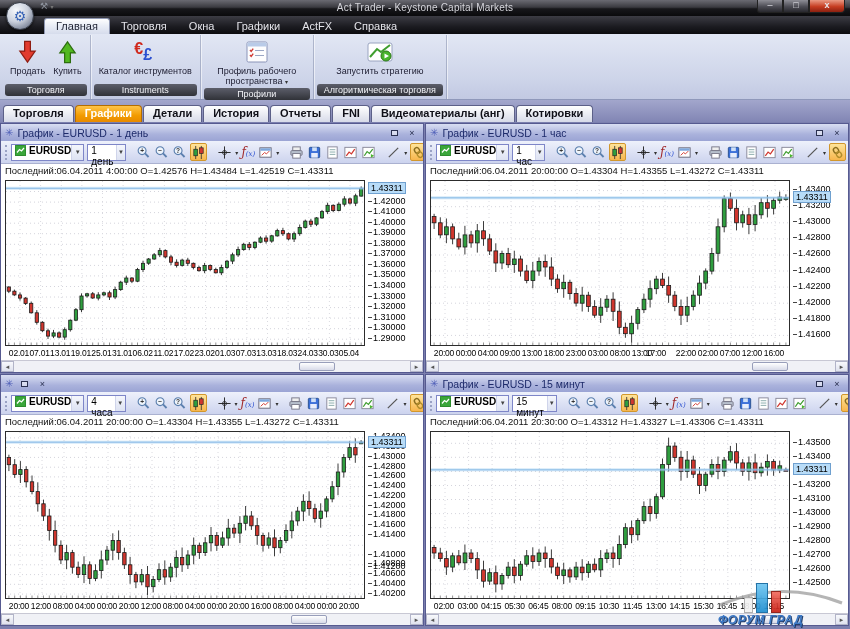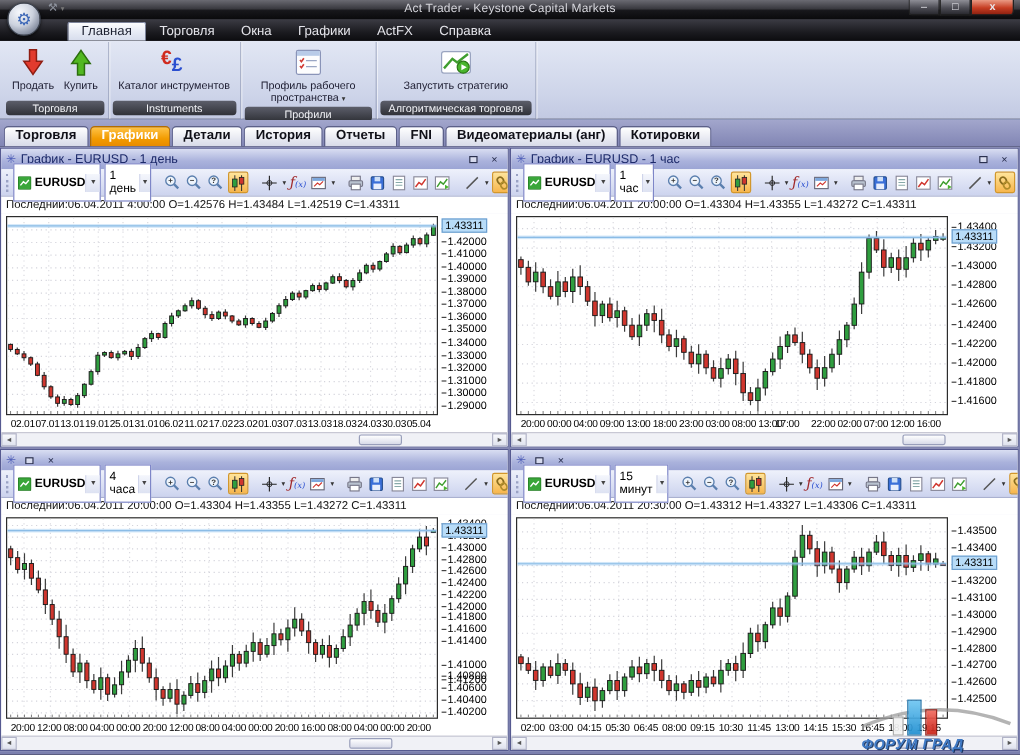--- a/index.html
+++ b/index.html
@@ -15,21 +15,21 @@
  border:1px solid #3a404c;box-shadow:0 1px 3px rgba(0,0,0,.65);display:flex;align-items:center;justify-content:center;color:#3763b5;font-size:14px}
 .qat{position:absolute;left:40px;top:1px;color:#8e939e;font-size:9px;z-index:30}
 .qat .dd{font-size:6px;color:#777}
 .winbtns{position:absolute;right:5px;top:0;display:flex;z-index:30}
 .wb{height:13px;text-align:center;color:#e8e8ee;font-size:9px;line-height:11px;border:1px solid #222;border-top:none}
 .wb.min,.wb.max{width:26px;background:linear-gradient(#8e8e96,#4c4c54 55%,#28282e)}
 .wb.min{border-radius:0 0 0 3px}
 .wb.close{width:36px;background:linear-gradient(#ea9a84,#c63d22 55%,#8c2010);border-radius:0 0 4px 0;font-weight:bold}
 
 
-.menurow{height:18px;flex:0 0 18px;background:linear-gradient(#3c3c44,#1b1b20 60%,#0c0c0f);display:flex;align-items:flex-end;padding-left:56px;position:relative;z-index:5}
+.menurow{height:18px;flex:0 0 18px;background:linear-gradient(#3c3c44,#1b1b20 60%,#0c0c0f);display:flex;align-items:flex-end;padding-left:44px;position:relative;z-index:5}
 .mtab{padding:2px 11px 2px;color:#e4e4ea;font-size:11px;cursor:default}
 .mtab.active{background:linear-gradient(#fefefe,#e9edf6 45%,#d6dcec);color:#1c2030;border:1px solid #8e97b2;border-bottom:none;border-radius:3px 3px 0 0;padding:1px 11px 2px}
 
 
 .ribbon{height:66px;flex:0 0 66px;background:linear-gradient(#e2e7f4,#cdd4e9 70%,#c2c9e2);border-bottom:1px solid #8f98ba;display:flex;align-items:stretch;padding:1px 2px 0}
 .rgroup{display:flex;flex-direction:column;border-right:1px solid rgba(125,135,165,.5);box-shadow:1px 0 0 rgba(255,255,255,.55)}
 .rgbtns{flex:1;display:flex;align-items:flex-start;justify-content:center;gap:2px;padding:2px 5px 0}
 .rbtn{display:flex;flex-direction:column;align-items:center;text-align:center;font-size:9px;color:#1c1c30;padding:1px 3px;border-radius:3px;line-height:1.12}
 .rbtn .ric{height:27px;display:flex;align-items:center;justify-content:center;margin-bottom:1px}
 .rbtn .cap{max-width:96px}
@@ -45,21 +45,21 @@
 .mdi{flex:1;background:#7b7fae;display:grid;grid-template-columns:424px 424px;grid-template-rows:250px 252px;gap:1px;padding:1px 0 0 0;position:relative}
 .cwin{background:#eef0f8;border:1px solid #565a90;display:flex;flex-direction:column;overflow:hidden}
 .ctitle{height:17px;flex:0 0 17px;background:linear-gradient(#d9def2,#aab2dc 60%,#9ba4d4);display:flex;align-items:center;padding:0 4px;color:#1d2a6a;font-size:10.5px;gap:4px}
 .ctitle .wic{color:#5160b8;font-size:10px}
 .ctitle .ttl{flex:1;white-space:nowrap;overflow:hidden}
 .cbtn{width:14px;height:12px;display:flex;align-items:center;justify-content:center;color:#2a3050;font-size:9px;border-radius:2px}
 .cbtn .box{width:7px;height:6px;border:1px solid #2a3050;background:rgba(255,255,255,.5)}
 
 .ctools{height:23px;flex:0 0 23px;background:linear-gradient(#eef1fb,#ccd3ee);border-bottom:1px solid #aab1d0;display:flex;align-items:center;padding:0 4px;gap:3px}
 .grip{width:3px;height:15px;border-left:2px dotted #9aa2c4;margin-right:1px}
-.combo{height:32px;background:#fff;border:1px solid #7e86c8;display:flex;align-items:center;padding-left:3px;font-size:10px;color:#000;position:relative}
+.combo{height:17px;background:#fff;border:1px solid #7e86c8;display:flex;align-items:flex-start;padding-left:3px;font-size:10px;color:#000;position:relative}
 .combo .carr{margin-left:auto;width:12px;height:15px;display:flex;align-items:center;justify-content:center;font-size:6px;color:#444;border-left:1px solid #cfd4ea;background:linear-gradient(#f4f6fc,#dde2f2)}
 .combo.instr{width:76px;font-weight:bold}
 .combo.per{width:62px}
 .combo .cic{margin-right:3px;display:flex}
 .tsep{width:1px;height:16px;background:#aeb5d2;box-shadow:1px 0 0 #fff;margin:0 2px}
 .tbtn{width:18px;height:18px;display:flex;align-items:center;justify-content:center;border-radius:2px;position:relative}
 .tbtn.active{background:linear-gradient(#ffe49a,#f7b64d);border:1px solid #d2972c}
 .tbtn .dd,.ddbtn{font-size:6px;color:#333}
 .ddbtn{width:9px;height:18px;display:flex;align-items:center;justify-content:center}
 
@@ -1377,20 +1377,21 @@
             <span class="strack">
               <span class="sthumb" style="left: 70%;"></span>
             </span>
             <span class="sar">►</span>
           </div>
         </div>
       </div>
       <div class="cwin">
         <div class="ctitle">
           <span class="wic"><span style="color:#5160b8">✳</span></span>
+          <span class="ttl">График - EURUSD - 15 минут</span>
           <span class="cbtn">
             <span class="box"></span>
           </span>
           <span class="cbtn">×</span>
         </div>
         <div class="ctools">
           <span class="grip"></span>
           <div class="combo instr">
             <span class="cic">
               <svg width="11" height="11">

